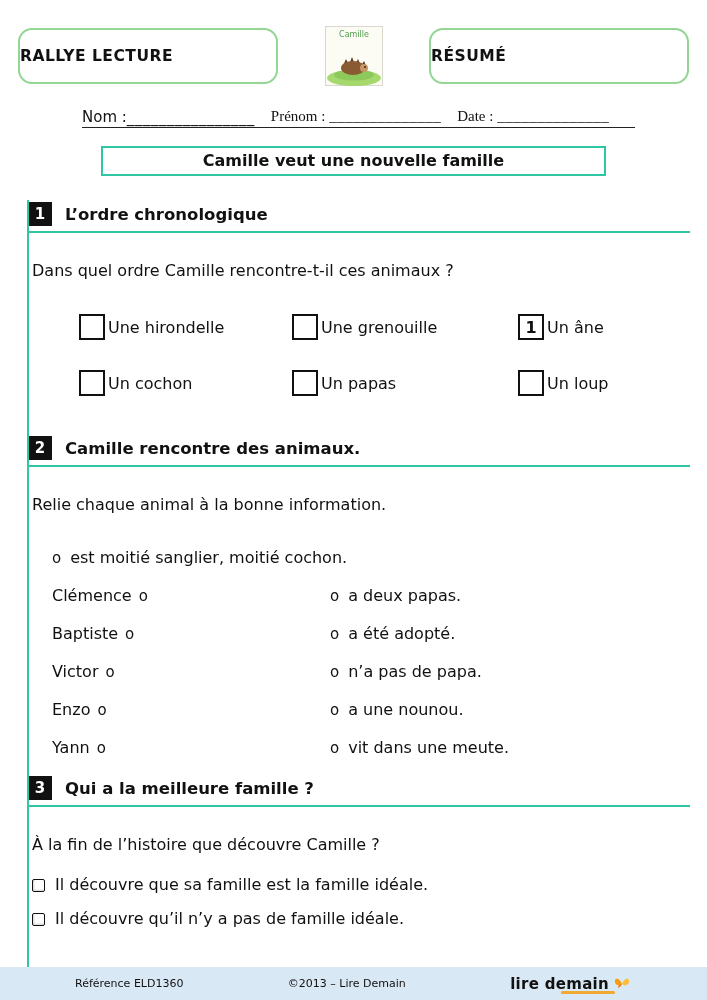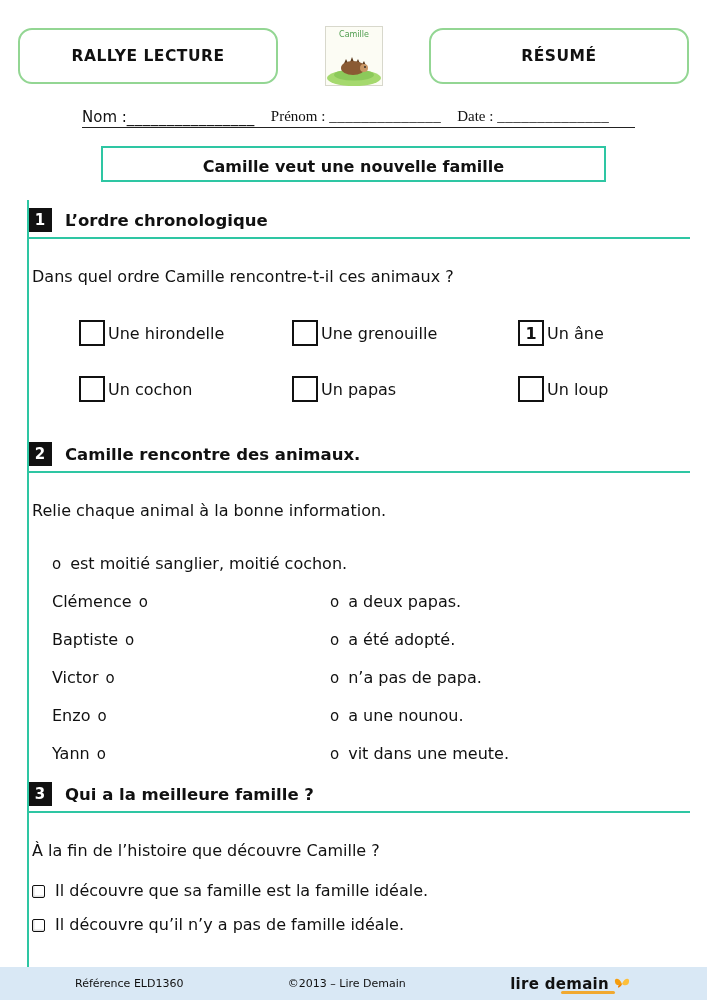--- a/index.html
+++ b/index.html
@@ -15,21 +15,21 @@
   }
 
   
   .top {
     display:flex; align-items:center; justify-content:space-between;
     padding:26px 18px 0 18px;
   }
   .badge {
     width:260px; height:56px;
     border:2px solid #93d693; border-radius:14px;
-    display:flex; align-items:center; justify-content:center;
+    display:flex; align-items:center; 
     font-weight:bold; font-size:15.5px; letter-spacing:.5px;
     background:#fff;
   }
   .book { width:58px; height:60px; flex:0 0 auto; }
 
   
   .identity {
     margin:22px 72px 0 82px;
     padding-bottom:1px;
     border-bottom:1.5px solid #222;
@@ -38,21 +38,21 @@
     display:flex;
   }
   .id-group + .id-group { margin-left:16px;font-family:Liberation Serif, serif; }
   .blank { letter-spacing:.5px; }
 
   
   .title-box {
     width:505px; margin:18px auto 0;
     border:2px solid #2ec6a3;
     text-align:center; font-weight:bold; font-size:16px;
-    padding:9px 0 4px;
+    padding:3px 0 4px;
     background:#fff;
   }
 
   
   .vline {
     position:absolute; left:27px; top:200px;
     width:2px; height:768px; background:#2ec6a3;
   }
 
   

